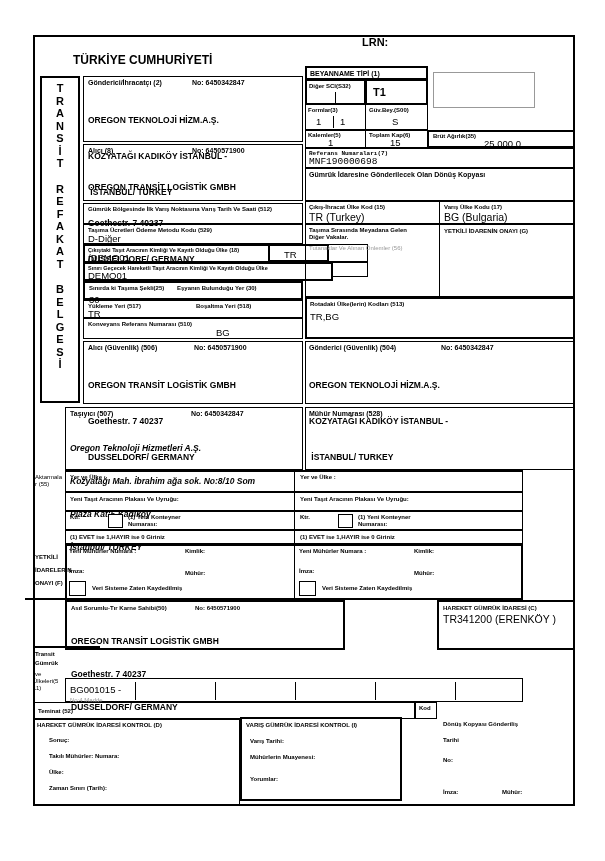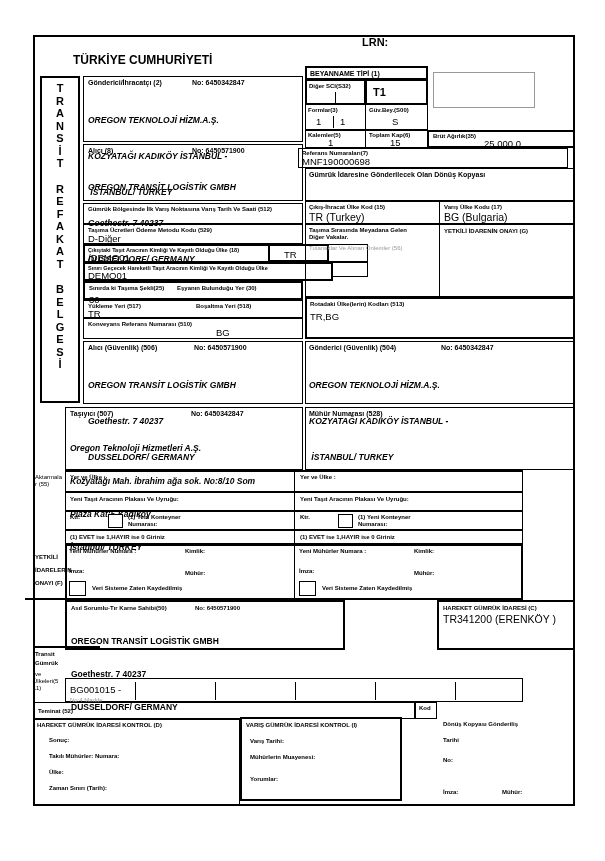--- a/index.html
+++ b/index.html
@@ -5,21 +5,21 @@
   html,body{margin:0;padding:0;background:#fff;}
   .doc{position:relative;width:605px;height:861px;background:#fff;color:#000;
        font-family:"Liberation Sans",sans-serif;overflow:hidden;}
   .abs{position:absolute;}
   .box{position:absolute;border:1px solid #000;box-sizing:border-box;}
   .thick{border-width:2px;}
   .lbl{font-size:7px;font-weight:bold;line-height:8px;}
   .sm{font-size:6px;font-weight:bold;line-height:7px;}
   .val{font-size:9.5px;line-height:10px;}
   .vlg{font-size:10px;font-weight:bold;line-height:11px;}
-  .addr{font-size:8.5px;font-weight:bold;line-height:12px;white-space:pre;font-style:italic;}
+  .addr{font-size:8.5px;font-weight:bold;line-height:12px;white-space:pre;}
   .addr4{font-size:8.5px;font-weight:bold;line-height:11px;white-space:pre;}
   .hdr{font-size:7px;font-weight:bold;}
   .faint{color:#999;}
   .chk{position:absolute;border:1px solid #000;background:#fff;width:15px;height:14px;padding:0;}
   .vt div{font-size:11px;font-weight:bold;line-height:12.5px;text-align:center;}
   .vt .vgap{height:13px;}
   .tick{position:absolute;width:1px;background:#000;}
   .clip{overflow:hidden;}
 </style>
 </head>
@@ -169,21 +169,21 @@
   </div>
   <div class="box" style="left:365px;top:130px;width:63px;height:18px;">
     <span class="abs sm" style="left:3px;top:1px;">Toplam Kap(6)</span>
     <span class="abs val" style="left:24px;top:7px;">15</span>
   </div>
   <div class="box thick" style="left:427px;top:130px;width:148px;height:18px;">
     <span class="abs sm" style="left:4px;top:1px;">Brüt Ağırlık(35)</span>
     <span class="abs val" style="left:55px;top:7px;">25.000,0</span>
   </div>
 
-  <div class="box" style="left:298px;top:148px;width:270px;height:20px;">
+  <div class="box" style="left:305px;top:148px;width:270px;height:20px;font-family:Liberation Mono, monospace;">
     <span class="abs sm" style="left:3px;top:1px;">Referans Numaraları(7)</span>
     <span class="abs val" style="left:3px;top:8px;">MNF190000698</span>
   </div>
 
   <div class="box" style="left:305px;top:168px;width:270px;height:33px;">
     <span class="abs hdr" style="left:3px;top:2px;">Gümrük İdaresine Gönderilecek Olan Dönüş Kopyası</span>
   </div>
 
   <div class="box" style="left:439px;top:201px;width:136px;height:23px;">
     <span class="abs sm" style="left:4px;top:2px;">Varış Ülke Kodu (17)</span>

